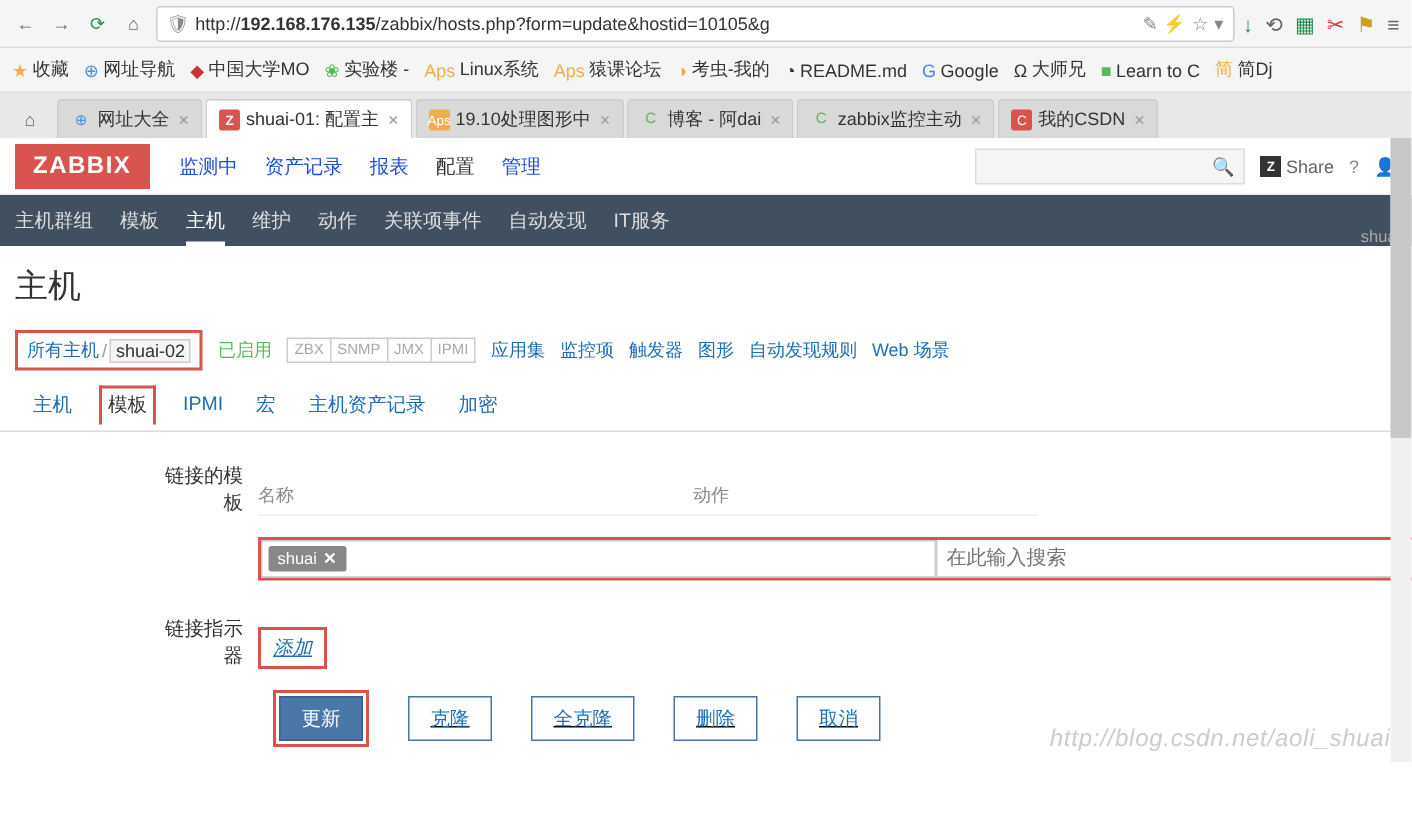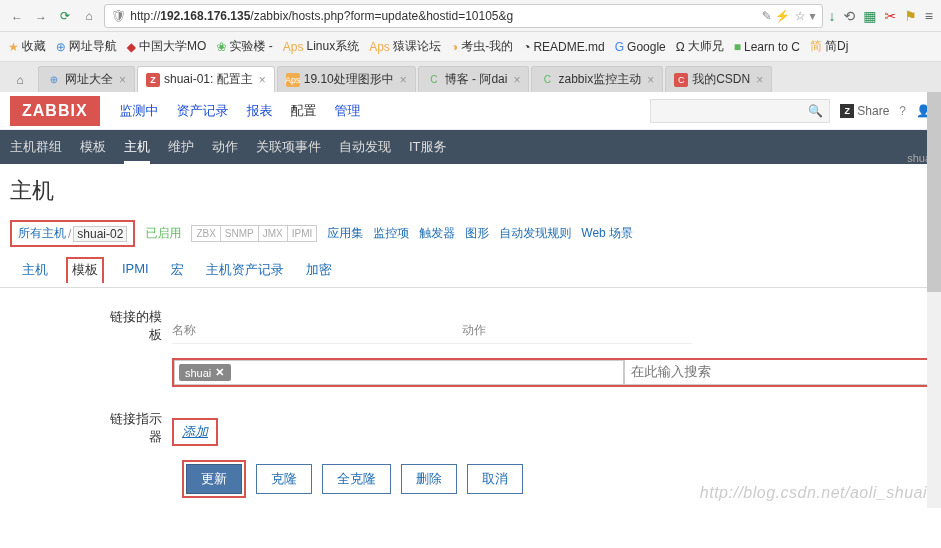--- a/index.html
+++ b/index.html
@@ -90,21 +90,21 @@
     .template-selector .chip { background: #888; color: #fff; font-size: 11px; padding: 2px 6px; border-radius: 2px; display: inline-flex; align-items: center; gap: 4px; }
     .template-selector .chip .x { cursor: pointer; font-weight: bold; }
     .selector-wrap { display: flex; align-items: flex-start; gap: 6px; }
     .selector-wrap .sel-box { border: 2px solid #d9534f; padding: 0; display: flex; flex-direction: row; }
     .selector-wrap .select-btn-wrap { border: 2px solid #d9534f; padding: 2px; }
     .selector-wrap .select-btn { border: 1px solid #4a76a8; background: #dce6f0; color: #1f6db5; padding: 3px 10px; cursor: pointer; font-size: 12px; }
     .hint-row { font-size: 12px; color: #aaa; padding: 4px 6px; border: 1px solid #ccc; border-top: none; width: 450px; }
     .add-wrap { margin-top: 10px; font-style: italic; }
     .add-wrap .add-link { color: #1f6db5; text-decoration: underline; font-size: 13px; cursor: pointer; border: 2px solid #d9534f; padding: 3px 8px; display: inline-block; }
     
-    .button-row { margin-top: 8px; padding-left: 82px; display: flex; gap: 10px; align-items: center; }
+    .button-row { margin-top: 8px; padding-left: 82px; display: flex; gap: 26px; align-items: center; text-decoration: underline; }
     .button-row .primary-wrap { border: 2px solid #d9534f; padding: 2px; }
     .button-row button { padding: 5px 14px; font-size: 13px; cursor: pointer; }
     .button-row .primary { background: #4a76a8; border: 1px solid #3b5e87; color: #fff; }
     .button-row .secondary { background: #fff; border: 1px solid #4a76a8; color: #1f6db5; }
     
     .watermark { position: absolute; right: 14px; bottom: 6px; color: #ccc; font-size: 16px; font-style: italic; letter-spacing: 0.5px; }
     .scrollbar-vert { position: absolute; right: 0; top: 92px; bottom: 0; width: 14px; background: #f0f0f0; }
     .scrollbar-vert .thumb { position: absolute; top: 0; width: 100%; height: 200px; background: #c8c8c8; }
   </style>
 </head>

